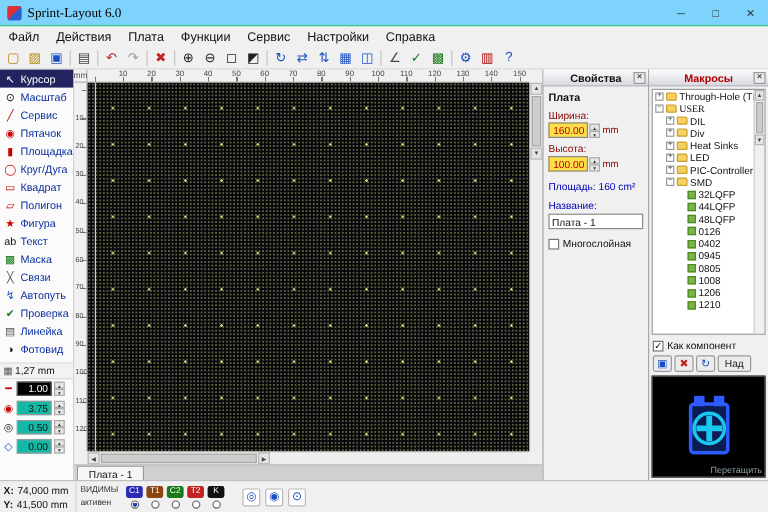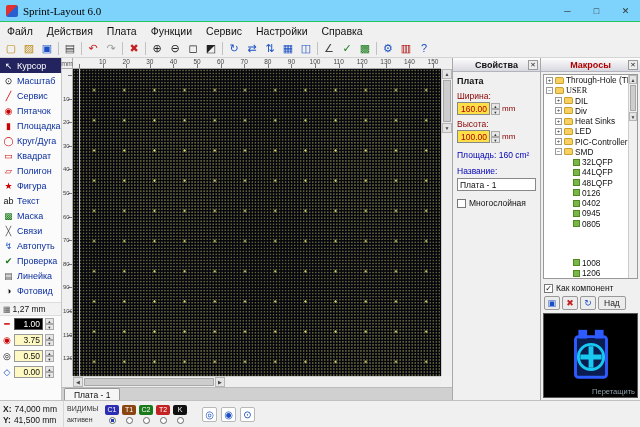--- a/index.html
+++ b/index.html
@@ -28,21 +28,21 @@
 
   
   .palette{width:62px;background:#fbfbfb;border-right:1px solid #c6c6c6;display:flex;flex-direction:column;flex:none;}
   .tool{height:15px;display:flex;align-items:center;gap:3px;padding-left:3px;font-size:9px;color:#0b2fa0;white-space:nowrap;}
   .tool .tico{width:11px;text-align:center;font-size:9px;flex:none;}
   .tool.selected{background:#23235f;color:#fff;}
   .gridrow{margin-top:4px;height:14px;display:flex;align-items:center;gap:2px;padding-left:3px;font-size:8.5px;background:#f2f2f2;border-top:1px solid #ddd;border-bottom:1px solid #ddd;}
   .gico{color:#555;font-size:8px;}
   .param{height:16px;display:flex;align-items:center;gap:2px;padding-left:2px;}
   .param .pico{width:10px;font-size:9px;text-align:center;flex:none;}
-  .pval{width:29px;height:12px;border:1px solid #999;background:#fef9c3;font-size:8.5px;display:flex;align-items:center;justify-content:flex-end;padding-right:2px;}
+  .pval{width:29px;height:12px;border:1px solid #999;background:#14b8a6;font-size:8.5px;display:flex;align-items:center;justify-content:flex-end;padding-right:2px;}
   .pval.dark{background:#000;color:#fff;border-color:#555;}
   .spin{display:flex;flex-direction:column;width:9px;flex:none;}
   .spin span{height:6px;font-size:4.5px;line-height:5px;text-align:center;background:#e6e6e6;border:1px solid #aaa;color:#333;}
 
   
   .canvas-col{flex:1;display:grid;grid-template-columns:11px 1fr 11px;grid-template-rows:11px 1fr 11px 13px;background:#e9e9e9;min-width:0;}
   .corner{font-size:7px;color:#555;display:flex;align-items:center;justify-content:center;background:#f0f0f0;border-bottom:1px solid #aaa;border-right:1px solid #aaa;}
   .ruler-top{position:relative;overflow:hidden;background-color:#f0f0f0;border-bottom:1px solid #aaa;
     background-image:repeating-linear-gradient(to right,#777 0 1px,transparent 1px 23.6px);
     background-size:100% 4px;background-repeat:no-repeat;background-position:6px bottom;}
@@ -449,21 +449,21 @@
             <div class="tnode" style="padding-left: 20px;">
               <span class="exp none"></span>
               <span class="mico"></span>
               <span class="tlabel">0945</span>
             </div>
             <div class="tnode" style="padding-left: 20px;">
               <span class="exp none"></span>
               <span class="mico"></span>
               <span class="tlabel">0805</span>
             </div>
-            <div class="tnode" style="padding-left: 20px; margin-top: 29px;">
+            <div class="tnode" style="padding-left: 20px;">
               <span class="exp none"></span>
               <span class="mico"></span>
               <span class="tlabel">1008</span>
             </div>
             <div class="tnode" style="padding-left: 20px;">
               <span class="exp none"></span>
               <span class="mico"></span>
               <span class="tlabel">1206</span>
             </div>
             <div class="tnode" style="padding-left: 20px;">

